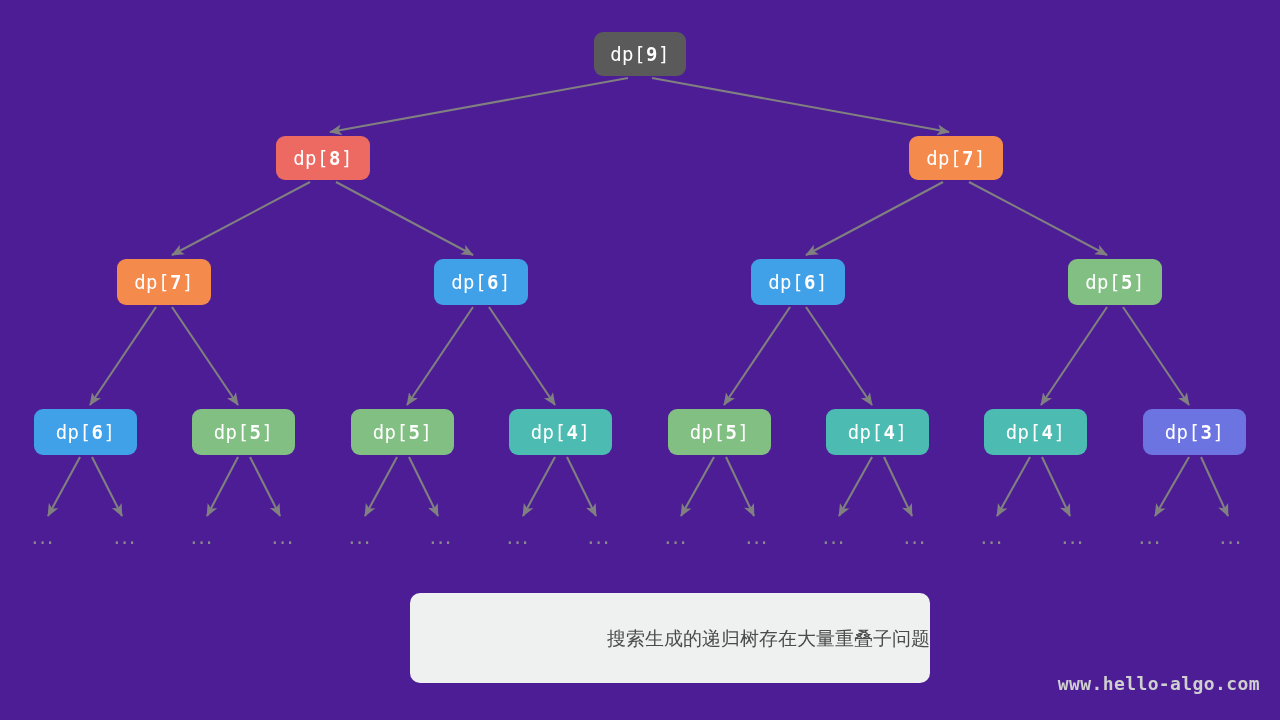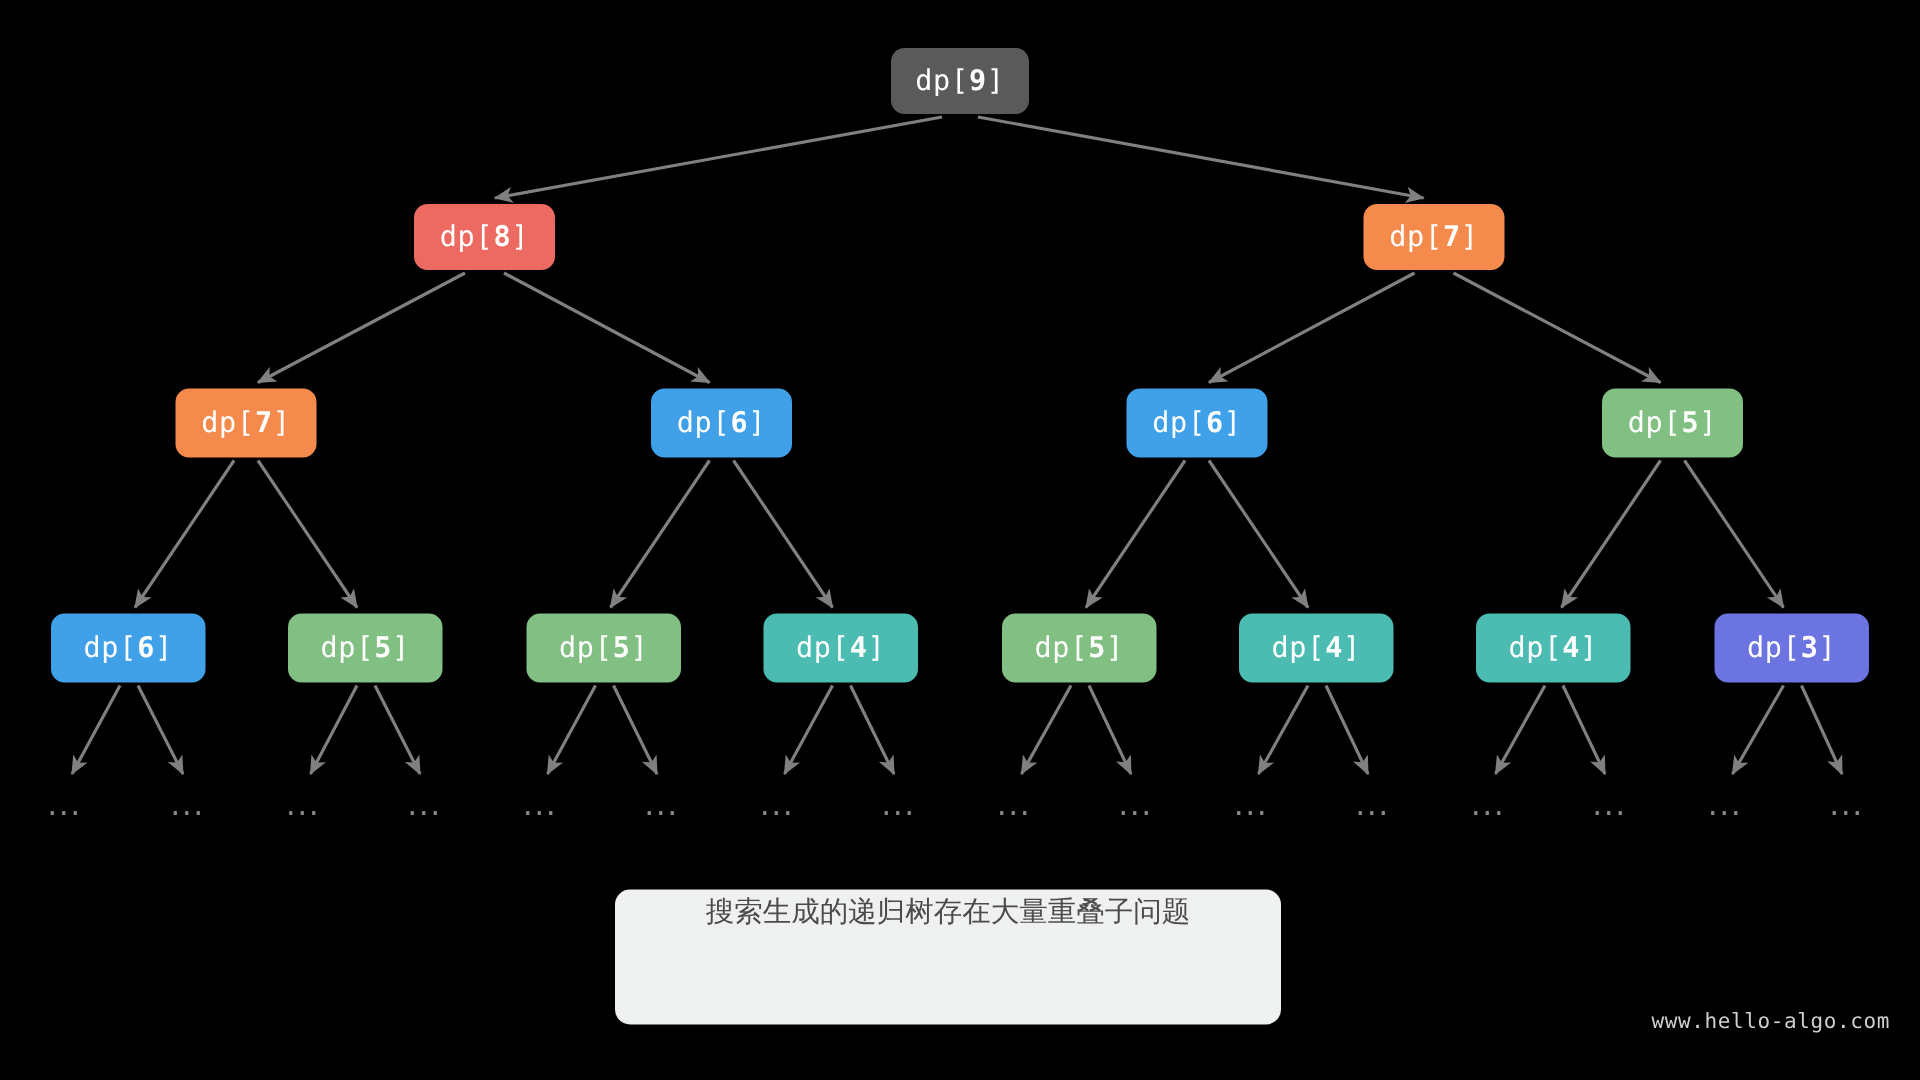--- a/index.html
+++ b/index.html
@@ -4,21 +4,21 @@
 <style>
   html, body {
     margin: 0;
     padding: 0;
     background: #ffffff;
   }
   #canvas {
     position: relative;
     width: 1280px;
     height: 720px;
-    background: #000000;
+    background: #4c1d95;
     font-family: "DejaVu Sans", "Liberation Sans", sans-serif;
     overflow: hidden;
   }
   #edges {
     position: absolute;
     left: 0;
     top: 0;
     width: 1280px;
     height: 720px;
     pointer-events: none;
@@ -45,28 +45,28 @@
     font-size: 21px;
     line-height: 1;
     transform: translate(-50%, -50%);
     letter-spacing: 1px;
     user-select: none;
   }
   #caption {
     position: absolute;
     left: 410px;
     top: 593px;
-    width: 444px;
+    width: 520px;
     height: 90px;
     background: #eff0f0;
     border-radius: 10px;
     display: flex;
-    flex-direction: column;
+    flex-direction: row;
     align-items: center;
-    justify-content: flex-start;
+    justify-content: flex-end;
     box-sizing: border-box;
   }
   #caption .line {
     color: #4b4b4b;
     font-size: 19px;
     line-height: 31px;
     text-align: center;
     white-space: nowrap;
   }
   #caption .line2 { display: flex; align-items: baseline; gap: 0px; }
@@ -82,22 +82,23 @@
     vertical-align: super;
     position: relative;
     top: -6px;
   }
   #watermark {
     position: absolute;
     right: 20px;
     top: 673px;
     color: #cfcfcf;
     font-family: "DejaVu Sans Mono", "Liberation Mono", monospace;
-    font-size: 14px;
+    font-size: 18px;
     letter-spacing: 0.4px;
+    font-weight: bold;
   }
 </style>
 </head>
 <body>
 
 <div id="canvas">
 
   <svg id="edges" viewBox="0 0 1280 720">
     <defs>
       <marker id="ah" markerWidth="7" markerHeight="7" refX="5.6" refY="3" orient="auto" markerUnits="strokeWidth">

